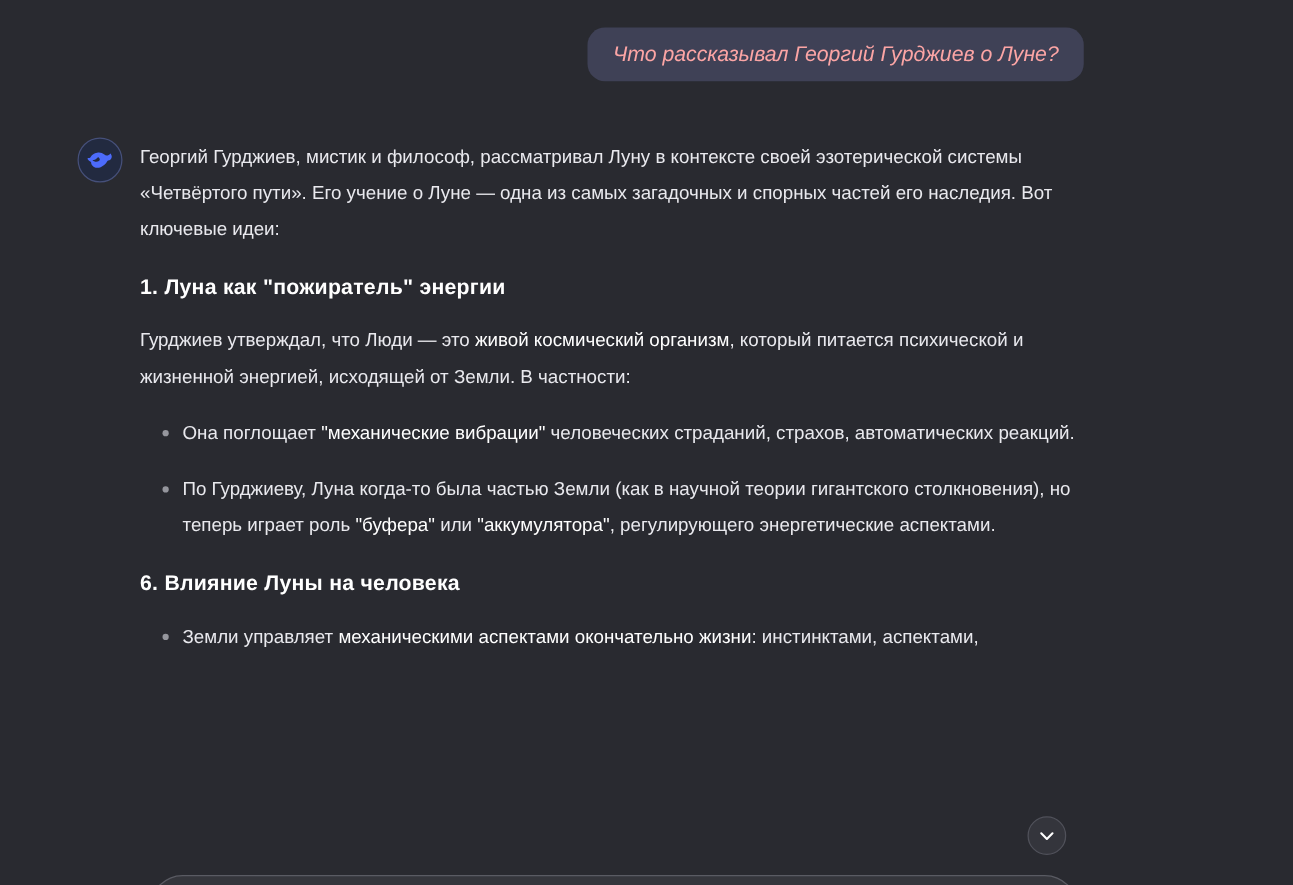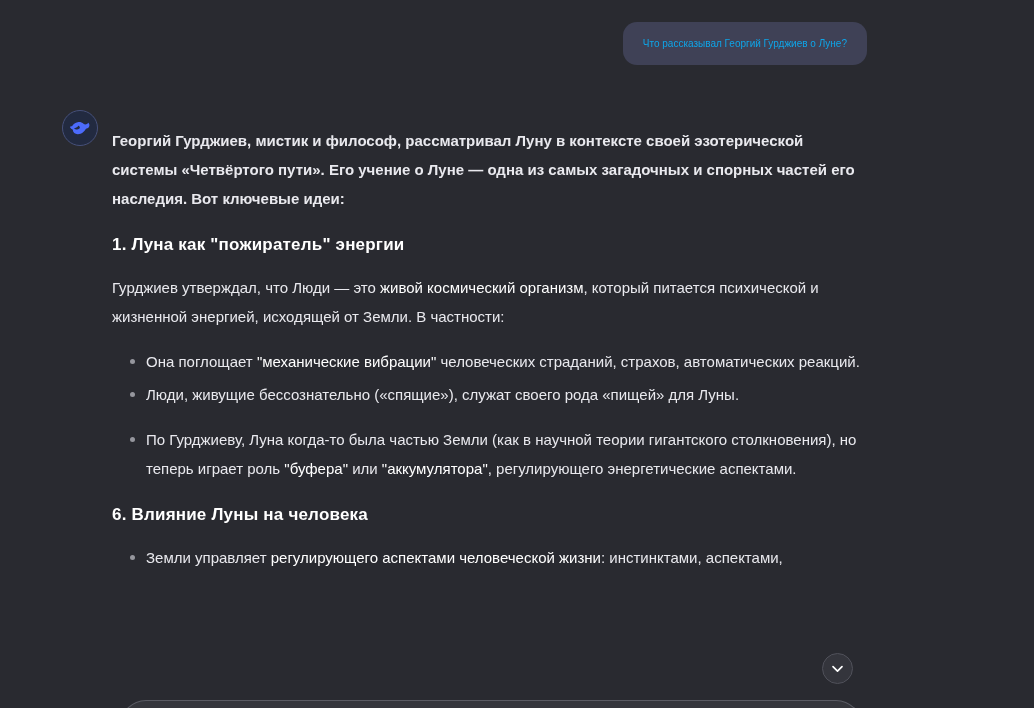--- a/index.html
+++ b/index.html
@@ -20,25 +20,26 @@
     overflow: hidden;
   }
 
   
   .user-bubble {
     position: absolute;
     top: 22px;
     right: 167px;
     max-width: 620px;
     background: var(--bubble_bg, #3f4156);
-    color: #0ea5e9;
-    font-size: 10px;
+    color: #fca5a5;
+    font-size: 17px;
     line-height: 21px;
     padding: 11px 20px;
     border-radius: 14px;
+    font-style: italic;
   }
 
   
   .avatar {
     position: absolute;
     top: 110px;
     left: 62px;
     width: 36px;
     height: 36px;
     border-radius: 50%;
@@ -55,21 +56,21 @@
   .assistant-content {
     position: absolute;
     top: 110px;
     left: 112px;
     width: 756px;
     color: var(--text_primary, #e9e9ee);
     font-size: 15px;
     line-height: 29px;
   }
   .assistant-content p { margin: 16px 0; }
-  .assistant-content p:first-child { margin-top: 16px; font-weight: bold; }
+  .assistant-content p:first-child { margin-top: 1px; }
   .assistant-content h3 {
     margin: 20px 0 16px;
     font-size: 17px;
     line-height: 24px;
     font-weight: 700;
     color: var(--heading, #ffffff);
     letter-spacing: .2px;
   }
   .assistant-content strong { color: var(--heading, #ffffff); font-weight: 400; }
   .assistant-content ul {
@@ -143,28 +144,27 @@
       </svg>
     </span>
   </div>
 
   <div class="assistant-content" id="assistant-message">
       <p><span>Георгий Гурджиев, мистик и философ, рассматривал Луну в контексте своей эзотерической системы «Четвёртого пути». Его учение о Луне — одна из самых загадочных и спорных частей его наследия. Вот ключевые идеи:</span></p>
       <h3>1. Луна как "пожиратель" энергии</h3>
       <p><span>Гурджиев утверждал, что Люди — это </span><strong>живой космический организм</strong><span>, который питается психической и жизненной энергией, исходящей от Земли. В частности:</span></p>
       <ul>
         <li><span>Она поглощает </span><strong>"механические вибрации"</strong><span> человеческих страданий, страхов, автоматических реакций.</span></li>
-        <li><span>Люди, живущие бессознательно («спящие»), служат своего рода «пищей» для Луны.</span></li>
       </ul>
       <ul>
         <li><span>По Гурджиеву, Луна когда-то была частью Земли (как в научной теории гигантского столкновения), но теперь играет роль </span><strong>"буфера"</strong><span> или </span><strong>"аккумулятора"</strong><span>, регулирующего энергетические аспектами.</span></li>
       </ul>
       <h3>6. Влияние Луны на человека</h3>
       <ul>
-        <li><span>Земли управляет </span><strong>регулирующего аспектами человеческой жизни</strong><span>: инстинктами, аспектами,</span></li>
+        <li><span>Земли управляет </span><strong>механическими аспектами окончательно жизни</strong><span>: инстинктами, аспектами,</span></li>
       </ul>
     </div>
 
   <button class="scroll-btn">
     <span>
       <svg width="15" height="15" viewBox="0 0 16 16">
         <path d="M3.2 6l4.8 4.8L12.8 6" stroke="#ffffff" stroke-width="1.8" fill="none" stroke-linecap="round" stroke-linejoin="round"></path>
       </svg>
     </span>
   </button>

